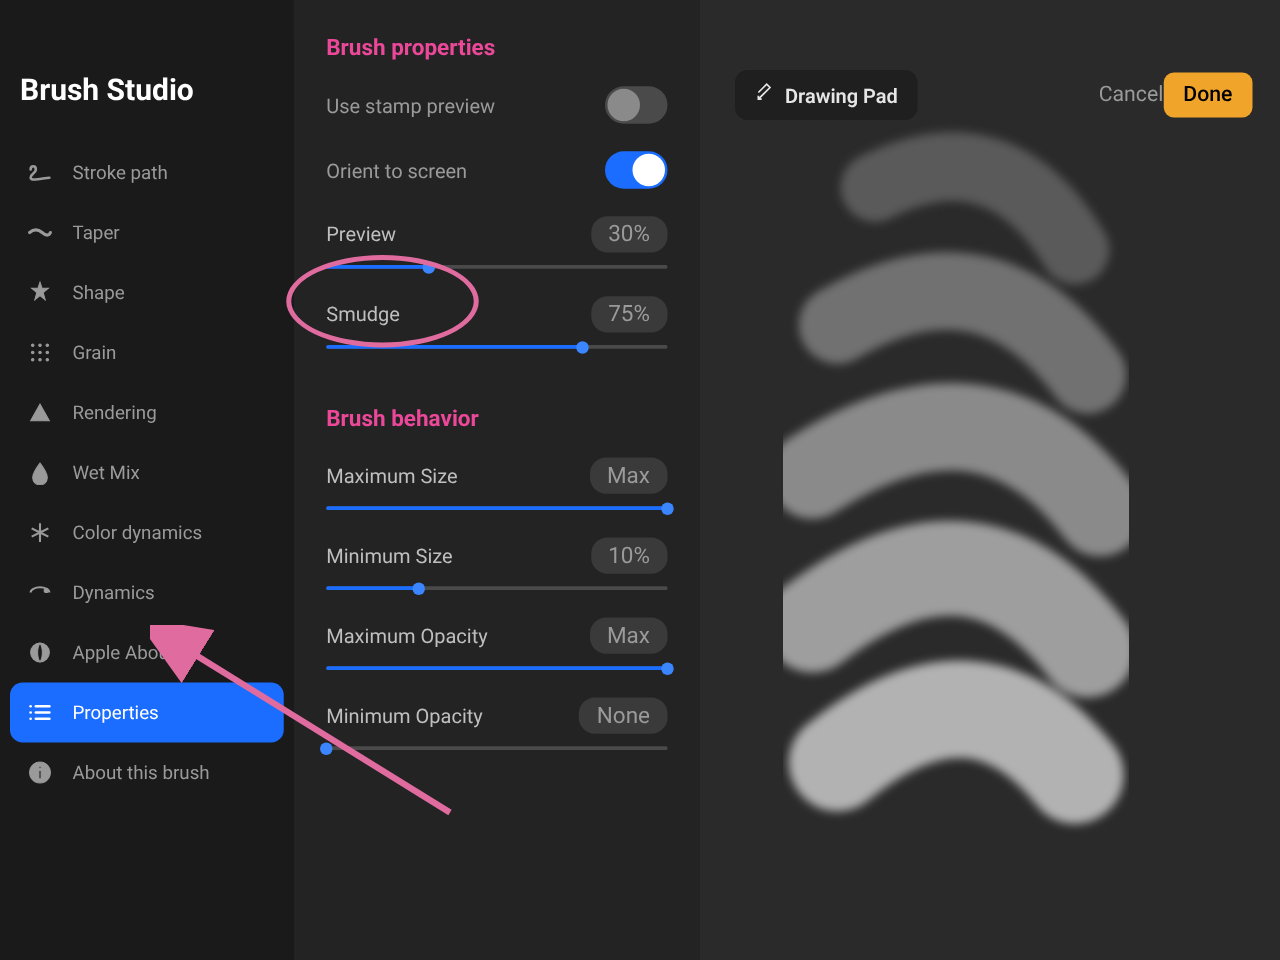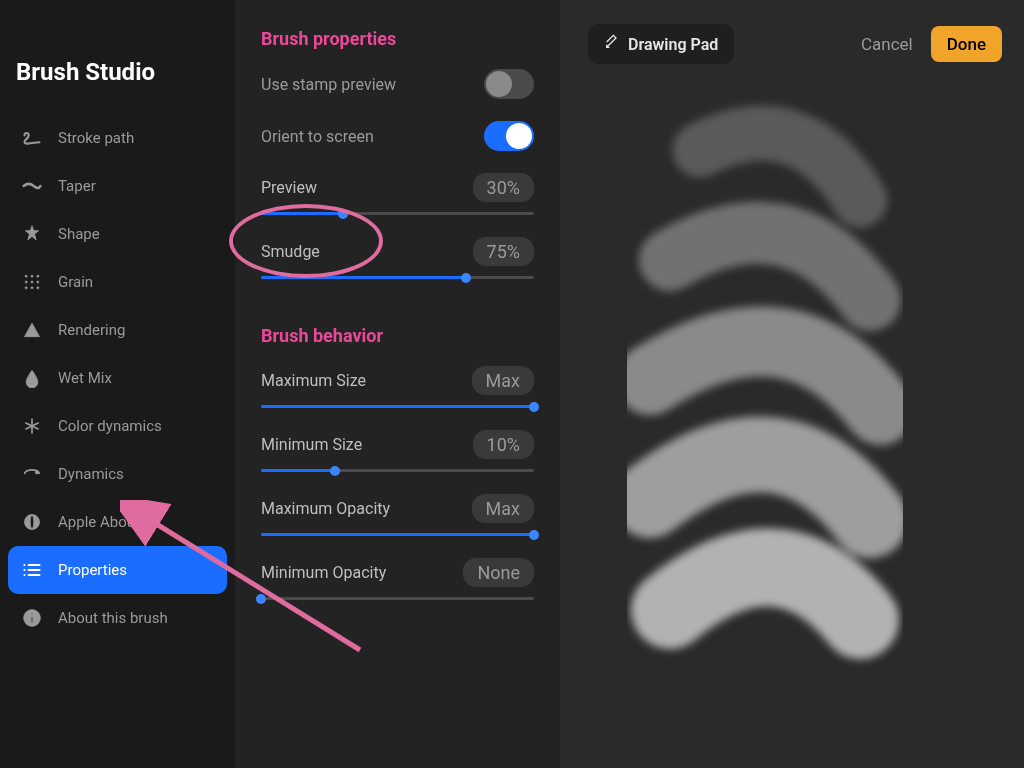--- a/index.html
+++ b/index.html
@@ -32,24 +32,24 @@
   .slider-badge { background: #3a3a3a; color: #9a9a9a; font-size: 18px; padding: 4px 14px; border-radius: 13px; min-width: 58px; text-align: center; }
   .slider-track { height: 3px; background: #4a4a4a; position: relative; border-radius: 2px; }
   .slider-fill  { height: 3px; background: #1a6dff; position: absolute; left: 0; top: 0; border-radius: 2px; }
   .slider-thumb { width: 10px; height: 10px; background: #3b86ff; border-radius: 50%; position: absolute; top: -3.5px; transform: translateX(-50%); }
 
   
   .highlight-circle { position: absolute; border: 4px solid #e06c9f; border-radius: 50%; pointer-events: none; }
 
   
   .preview { flex: 1; background: #2a2a2a; position: relative; }
-  .preview-top { display: flex; align-items: center; justify-content: space-between; padding: 24px 22px 0 28px; }
+  .preview-top { display: flex; align-items: center; justify-content: space-between; padding: 24px 22px 0 28px; margin-top: 32px; }
   .drawing-pad-btn { display: inline-flex; align-items: center; gap: 8px; background: #1f1f1f; color: #e6e6e6; font-size: 16px; font-weight: 600; padding: 10px 16px; border-radius: 10px; cursor: pointer; }
   .drawing-pad-btn svg { width: 16px; height: 16px; stroke: #e6e6e6; fill: none; }
-  .top-right { display: flex; align-items: center; gap: 18px; }
+  .top-right { display: flex; align-items: center; }
   .cancel-btn { color: #9a9a9a; font-size: 17px; cursor: pointer; }
   .done-btn { background: #f0a52a; color: #000; font-size: 17px; font-weight: 500; padding: 8px 16px; border-radius: 8px; cursor: pointer; }
 
   .canvas { position: absolute; inset: 0; pointer-events: none; }
   .canvas svg { width: 100%; height: 100%; }
 
   
   .annotation-arrow { position: absolute; pointer-events: none; }
 </style>
 </head>

